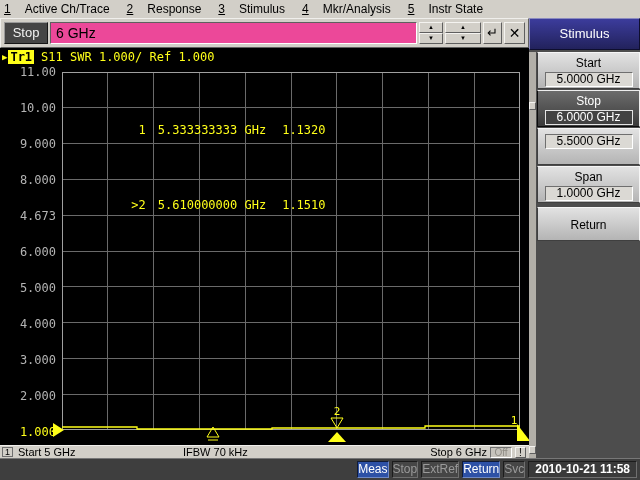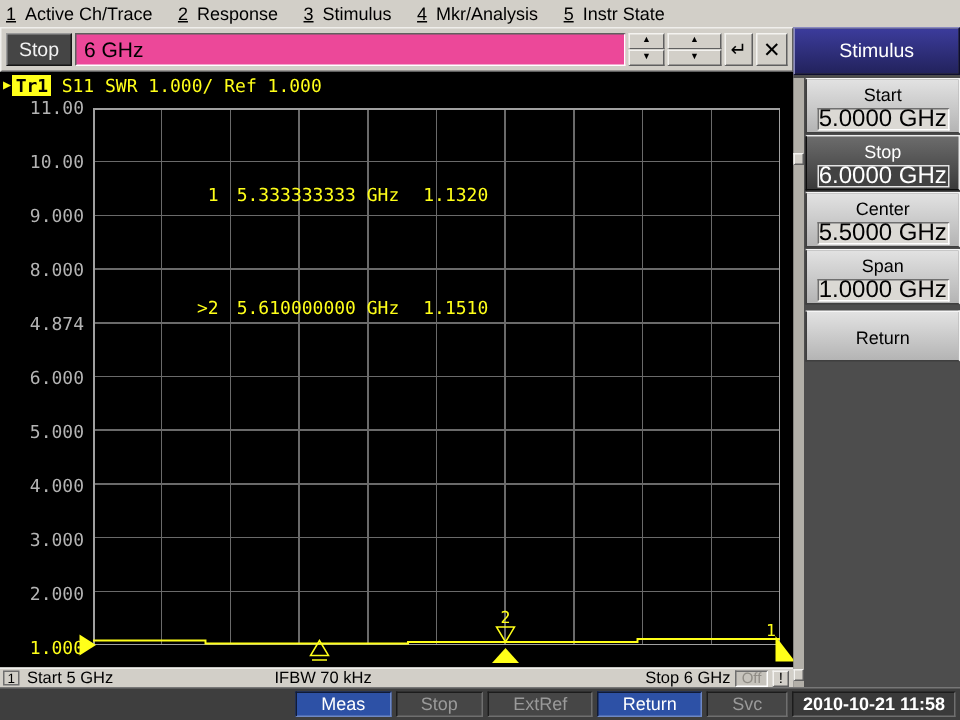--- a/index.html
+++ b/index.html
@@ -5,21 +5,21 @@
   * { margin:0; padding:0; box-sizing:border-box; }
   html,body { width:640px; height:480px; overflow:hidden; background:#000; }
   .app { position:relative; width:640px; height:480px; background:#d2cfc8;
          font-family:"Liberation Sans", sans-serif; -webkit-font-smoothing:none; }
 
   
   .menu-bar { position:absolute; left:0; top:0; width:640px; height:18px;
               background:#d2cfc8; display:flex; align-items:center; padding-left:4px; gap:17px;
               font-size:12px; color:#000; }
   .mitem u { text-decoration:underline; }
-  .mitem .ml { margin-left:6px; }
+  .mitem .ml { margin-left:14px; }
 
   
   .entry-bar { position:absolute; left:0; top:18px; width:529px; height:30px;
                background:#d2cfc8; display:flex; align-items:center; padding:0 3px; gap:2px;
                border:1px solid; border-color:#f0efec #5f5f5f #5f5f5f #f0efec; }
   .field-label { width:44px; height:22px; background:#454545; color:#f2f2f2; font-size:13px;
                  text-align:center; line-height:20px;
                  border:1px solid; border-color:#9a9a9a #161616 #161616 #9a9a9a; }
   .entry-input { flex:1; height:22px; background:#ec4899; color:#000; font-size:14px;
                  font-family:"Liberation Sans", sans-serif; padding-left:5px;
@@ -69,21 +69,21 @@
                 color:#8f8c85; font-size:10px; line-height:9px; text-align:center;
                 border:1px solid; border-color:#6f6f6f #fff #fff #6f6f6f; }
   .chan-alert { position:absolute; right:3px; top:1px; width:11px; height:11px; font-size:10px;
                 line-height:9px; text-align:center; background:#d2cfc8;
                 border:1px solid; border-color:#f4f3f0 #5f5f5f #5f5f5f #f4f3f0; }
 
   
   .status-bar { position:absolute; left:0; top:458px; width:640px; height:22px; background:#3e3e3e;
                 border-top:1px solid #777; display:flex; align-items:center; justify-content:flex-end;
                 gap:3px; padding-right:3px; font-size:12px; }
-  .seg { height:17px; line-height:15px; padding:0 16px; background:#464646; color:#9a9a9a;
+  .seg { height:17px; line-height:15px; padding:0 0; background:#464646; color:#9a9a9a;
          border:1px solid; border-color:#1c1c1c #6f6f6f #6f6f6f #1c1c1c; }
   .seg.active { background:#2d51a6; color:#fff; border-color:#101b36 #6e88c4 #6e88c4 #101b36; }
   .datebox { height:17px; line-height:15px; padding:0 6px; color:#fff; background:#3a3a3a;
              border:1px solid; border-color:#1c1c1c #6f6f6f #6f6f6f #1c1c1c;font-weight:bold; }
 
   
   .sidebar { position:absolute; left:529px; top:18px; width:111px; height:440px; background:#4d4d4d; }
   .sb-header { position:absolute; left:0; top:0; width:111px; height:32px;
                background:linear-gradient(180deg,#3c3c9c 0%,#22225c 100%);
                color:#fff; font-size:13px; text-align:center; line-height:30px;
@@ -91,21 +91,21 @@
   .sb-scroll { position:absolute; left:0; top:34px; width:7px; height:406px; background:#b2afa8; }
   .sb-scroll .nub { position:absolute; left:0; width:7px; height:8px; background:#d2cfc8;
                     border:1px solid; border-color:#f4f3f0 #5f5f5f #5f5f5f #f4f3f0; }
   .sb-scroll .nub.top { top:50px; }
   .sb-scroll .nub.bot { bottom:4px; }
   .sb-keys { position:absolute; left:8px; top:34px; width:103px; }
   .softkey { height:37px; margin-bottom:1px; background:linear-gradient(#e2e2e2,#b4b4b4);
              border:1px solid; border-color:#f6f6f6 #f6f6f6 #3f3f3f #3f3f3f;
              text-align:center; font-size:12px; color:#000; padding-top:3px; cursor:default; }
   .softkey .val { margin:2px auto 0; width:88px; height:15px; line-height:13px; background:#dbd9d4;
-                  border:1px solid; border-color:#6f6f6f #ffffff #ffffff #6f6f6f; font-size:16px; }
+                  border:1px solid; border-color:#6f6f6f #ffffff #ffffff #6f6f6f; font-size:12px; }
   .softkey.selected { background:linear-gradient(#6c6c6c,#3a3a3a); color:#fff;
                       border-color:#ededed #ededed #0c0c0c #0c0c0c; }
   .softkey.selected .val { background:#424242; color:#fff; border:1px solid #e4e4e4; }
   .sk-gap { height:3px; }
   .softkey.return-key { height:34px; padding-top:10px; }
 </style>
 </head>
 <body>
 
 <div class="app">
@@ -139,21 +139,21 @@
       <span class="tr-arrow">▶</span>
       <span class="tr-badge">Tr1</span>
       <span class="tr-meas">S11 SWR 1.000/ Ref 1.000</span>
     </div>
 
     <div class="ylabels">
       <span>11.00</span>
       <span>10.00</span>
       <span>9.000</span>
       <span>8.000</span>
-      <span>4.874</span>
+      <span>4.673</span>
       <span>6.000</span>
       <span>5.000</span>
       <span>4.000</span>
       <span>3.000</span>
       <span>2.000</span>
       <span>1.000</span>
     </div>
 
     <svg class="plot-svg" width="470" height="375" viewBox="0 0 470 375">
       <g shape-rendering="crispEdges" stroke="#6a6a6a" stroke-width="1">
@@ -231,21 +231,20 @@
     <div class="sb-keys">
       <div class="softkey">
         <div>Start</div>
         <div class="val">5.0000 GHz</div>
       </div>
       <div class="softkey selected">
         <div>Stop</div>
         <div class="val">6.0000 GHz</div>
       </div>
       <div class="softkey">
-        <div>Center</div>
         <div class="val">5.5000 GHz</div>
       </div>
       <div class="softkey">
         <div>Span</div>
         <div class="val">1.0000 GHz</div>
       </div>
       <div class="sk-gap"></div>
       <div class="softkey return-key">
         <div>Return</div>
       </div>

